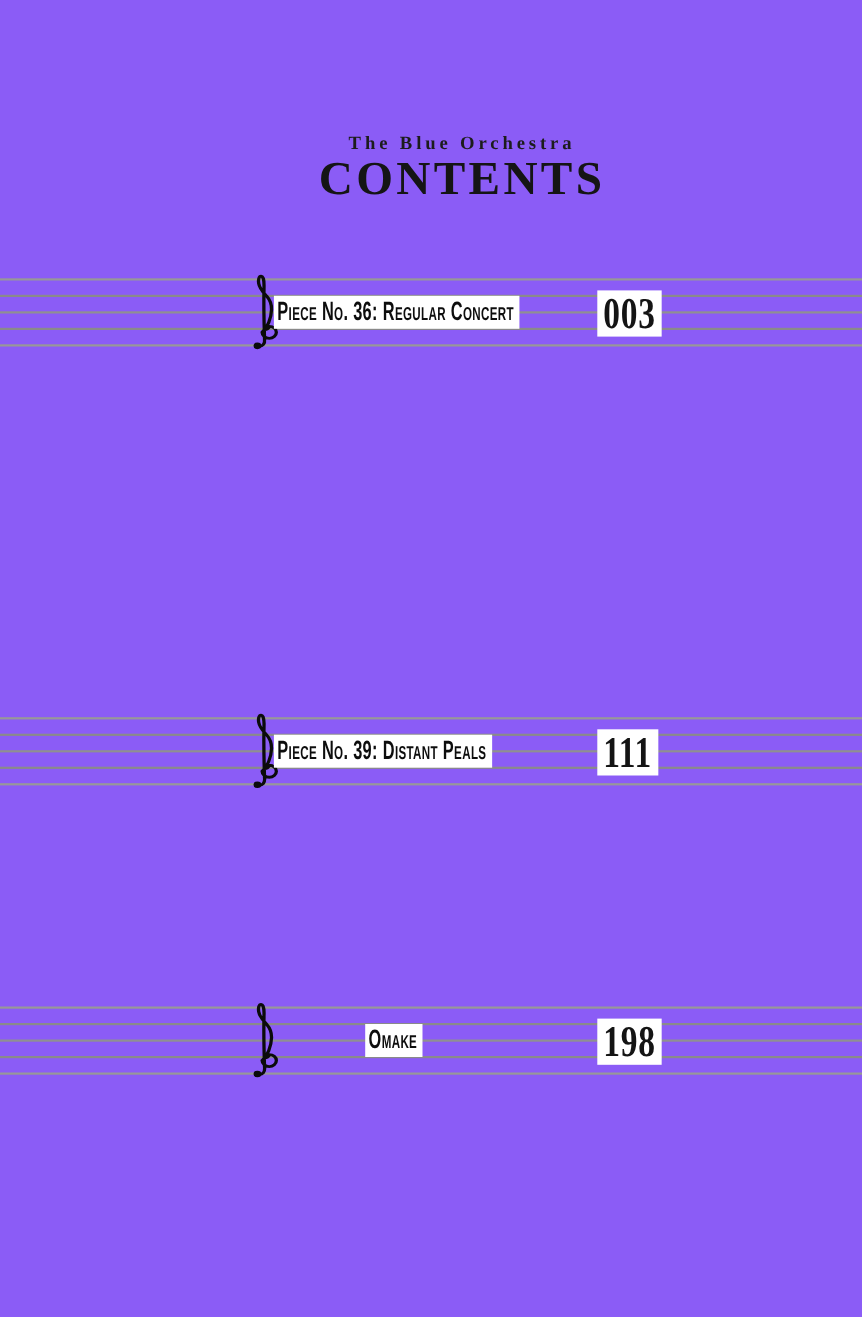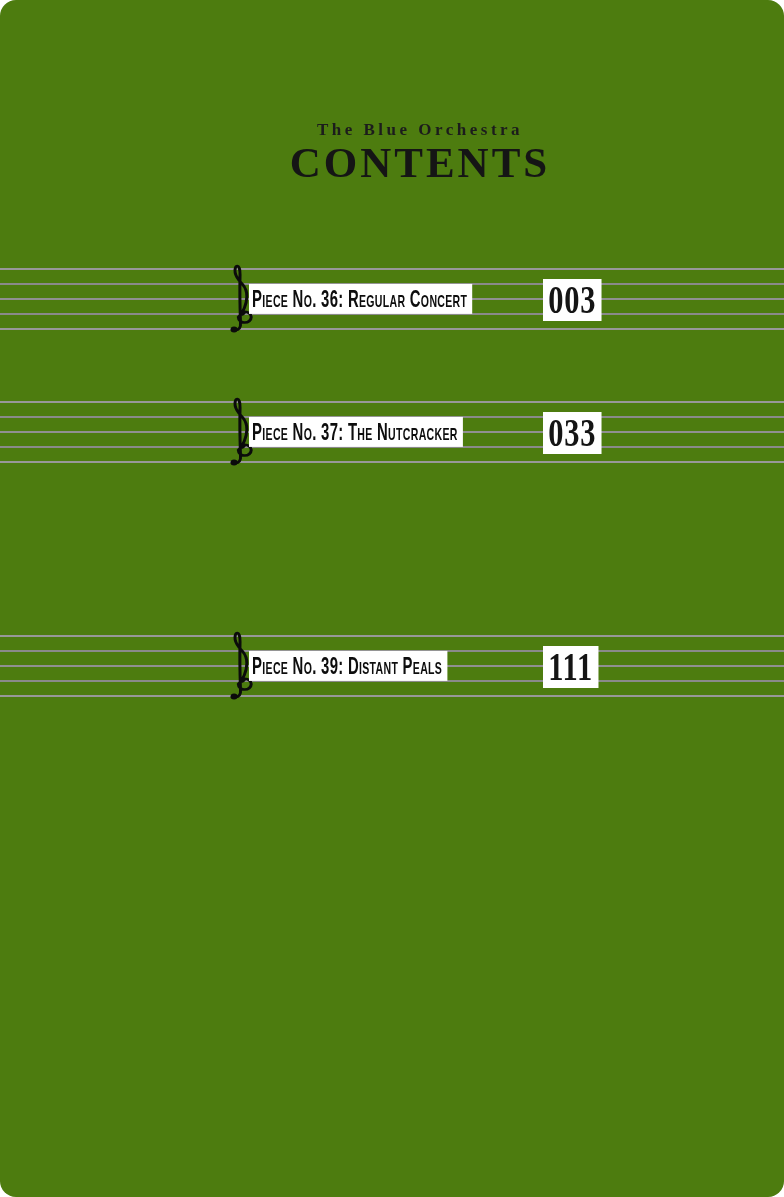--- a/index.html
+++ b/index.html
@@ -1,24 +1,23 @@
 <!DOCTYPE html>
 <html><head>
 <meta charset="utf-8">
 <style>
   html, body { margin: 0; padding: 0; background: #ffffff; }
   .page {
     position: relative;
     width: 784px;
     height: 1197px;
-    background: #4d7c0f;
+    background: #8b5cf6;
     overflow: hidden;
     font-family: "Liberation Serif", serif;
     color: #161616;
-    border-radius: 16px;
   }
 
   
   .header {
     position: absolute;
     top: 120px;
     left: 0;
     width: 784px;
     text-align: center;
     transform: translateX(28px);
@@ -39,21 +38,20 @@
     color: #151515;
     line-height: 1.0;
   }
 
   
   .row {
     position: absolute;
     left: 0;
     width: 784px;
     height: 64px;
-    margin-top: 15px;
   }
   .staff-line {
     position: absolute;
     left: 0;
     width: 784px;
     height: 2px;
     background: #8f8f8f;
     display: block;
   }
   .staff-line:nth-child(1) { top: 0px;  background:#989898; }
@@ -122,44 +120,44 @@
     <span class="staff-line"></span>
     <span class="staff-line"></span>
     <svg class="clef" viewBox="0 0 26 78" preserveAspectRatio="none">
       <path d="M 8.7 70.6 C 13.2 71.6 14.7 67.8 14.3 63.6 C 13.9 50 13.6 28 13.9 14.2 C 14.0 9.6 13.2 5.3 11.6 5.2 C 9.8 5.1 9.2 8.8 9.7 12.0 C 10.4 17.0 13.4 20.4 16.0 23.8 C 18.4 27.0 19.9 31.6 19.8 36.4 C 19.6 44.6 16.6 53.2 12.4 57.6 a 5.6 5.6 0 1 0 5.6 -5.6 a 3.4 3.4 0 0 1 -4.0 3.0" fill="none" stroke="#0b0b0b" stroke-width="2.6" stroke-linecap="round"></path>
       <circle cx="8.7" cy="70.2" r="3.1" fill="#0b0b0b"></circle>
     </svg>
     <span class="entry-title">Piece No. 36: Regular Concert</span>
     <span class="page-num">003</span>
   </div>
 
-  <div class="row" style="top:386px">
-    <span class="staff-line"></span>
-    <span class="staff-line"></span>
-    <span class="staff-line"></span>
-    <span class="staff-line"></span>
-    <span class="staff-line"></span>
-    <svg class="clef" viewBox="0 0 26 78" preserveAspectRatio="none">
-      <path d="M 8.7 70.6 C 13.2 71.6 14.7 67.8 14.3 63.6 C 13.9 50 13.6 28 13.9 14.2 C 14.0 9.6 13.2 5.3 11.6 5.2 C 9.8 5.1 9.2 8.8 9.7 12.0 C 10.4 17.0 13.4 20.4 16.0 23.8 C 18.4 27.0 19.9 31.6 19.8 36.4 C 19.6 44.6 16.6 53.2 12.4 57.6 a 5.6 5.6 0 1 0 5.6 -5.6 a 3.4 3.4 0 0 1 -4.0 3.0" fill="none" stroke="#0b0b0b" stroke-width="2.6" stroke-linecap="round"></path>
-      <circle cx="8.7" cy="70.2" r="3.1" fill="#0b0b0b"></circle>
-    </svg>
-    <span class="entry-title">Piece No. 37: The Nutcracker</span>
-    <span class="page-num">033</span>
-  </div>
 
 
-  <div class="row" style="top:620px">
+  <div class="row" style="top:652px">
     <span class="staff-line"></span>
     <span class="staff-line"></span>
     <span class="staff-line"></span>
     <span class="staff-line"></span>
     <span class="staff-line"></span>
     <svg class="clef" viewBox="0 0 26 78" preserveAspectRatio="none">
       <path d="M 8.7 70.6 C 13.2 71.6 14.7 67.8 14.3 63.6 C 13.9 50 13.6 28 13.9 14.2 C 14.0 9.6 13.2 5.3 11.6 5.2 C 9.8 5.1 9.2 8.8 9.7 12.0 C 10.4 17.0 13.4 20.4 16.0 23.8 C 18.4 27.0 19.9 31.6 19.8 36.4 C 19.6 44.6 16.6 53.2 12.4 57.6 a 5.6 5.6 0 1 0 5.6 -5.6 a 3.4 3.4 0 0 1 -4.0 3.0" fill="none" stroke="#0b0b0b" stroke-width="2.6" stroke-linecap="round"></path>
       <circle cx="8.7" cy="70.2" r="3.1" fill="#0b0b0b"></circle>
     </svg>
     <span class="entry-title">Piece No. 39: Distant Peals</span>
     <span class="page-num">111</span>
   </div>
 
 
+  <div class="row row-omake" style="top:915px">
+    <span class="staff-line"></span>
+    <span class="staff-line"></span>
+    <span class="staff-line"></span>
+    <span class="staff-line"></span>
+    <span class="staff-line"></span>
+    <svg class="clef" viewBox="0 0 26 78" preserveAspectRatio="none">
+      <path d="M 8.7 70.6 C 13.2 71.6 14.7 67.8 14.3 63.6 C 13.9 50 13.6 28 13.9 14.2 C 14.0 9.6 13.2 5.3 11.6 5.2 C 9.8 5.1 9.2 8.8 9.7 12.0 C 10.4 17.0 13.4 20.4 16.0 23.8 C 18.4 27.0 19.9 31.6 19.8 36.4 C 19.6 44.6 16.6 53.2 12.4 57.6 a 5.6 5.6 0 1 0 5.6 -5.6 a 3.4 3.4 0 0 1 -4.0 3.0" fill="none" stroke="#0b0b0b" stroke-width="2.6" stroke-linecap="round"></path>
+      <circle cx="8.7" cy="70.2" r="3.1" fill="#0b0b0b"></circle>
+    </svg>
+    <span class="entry-title">Omake</span>
+    <span class="page-num">198</span>
+  </div>
 
 </div>
 
 </body></html>

